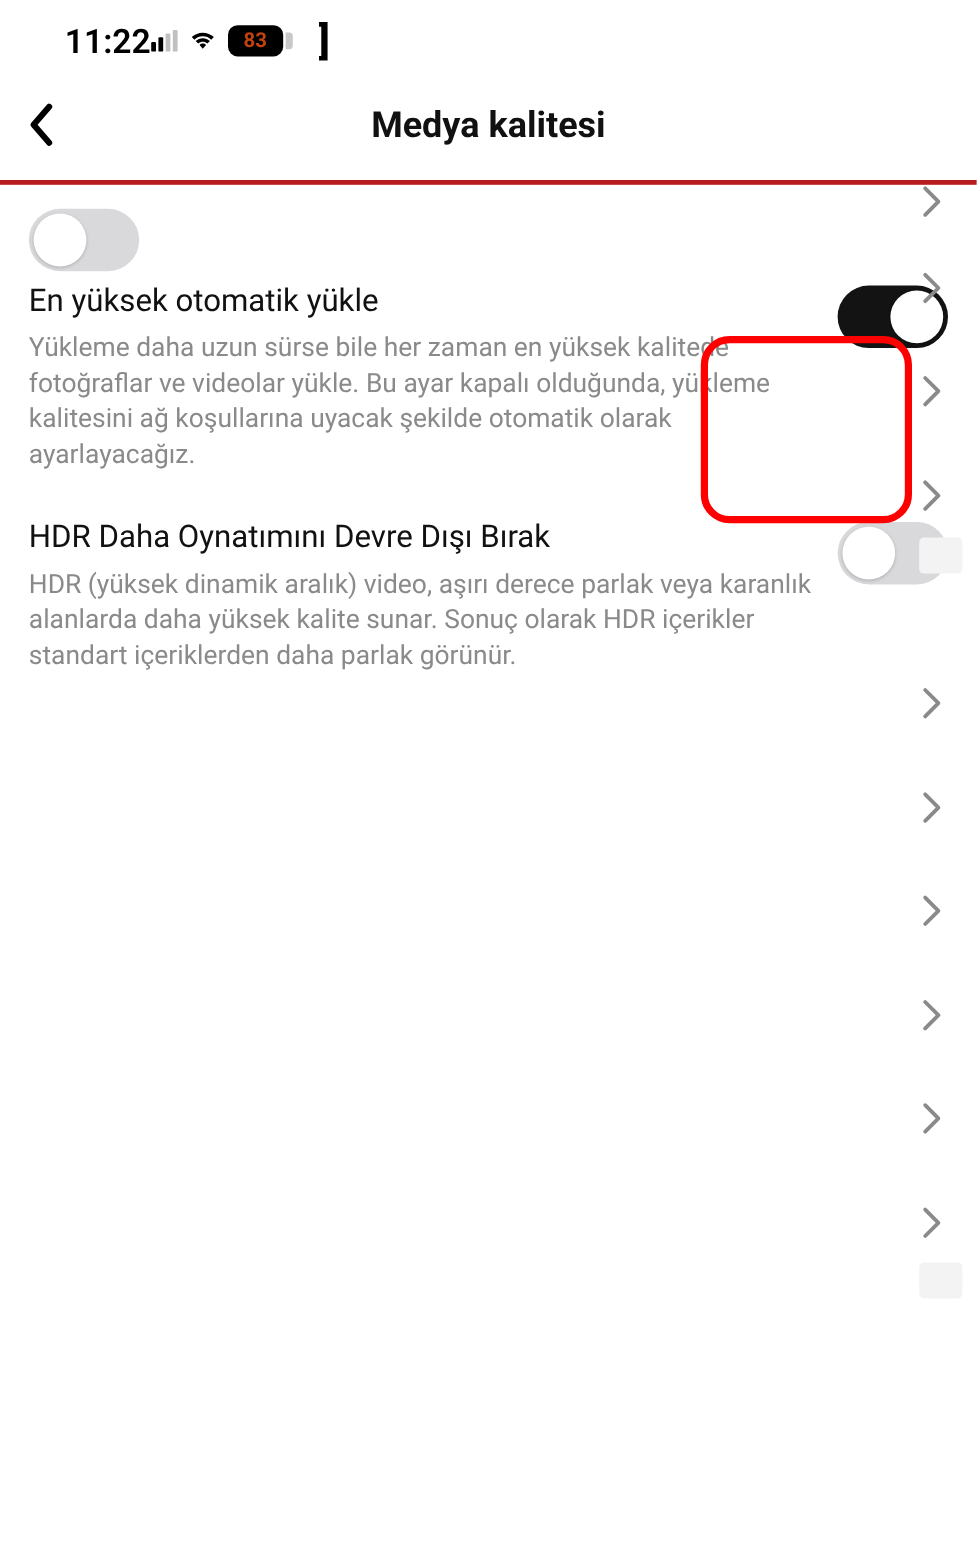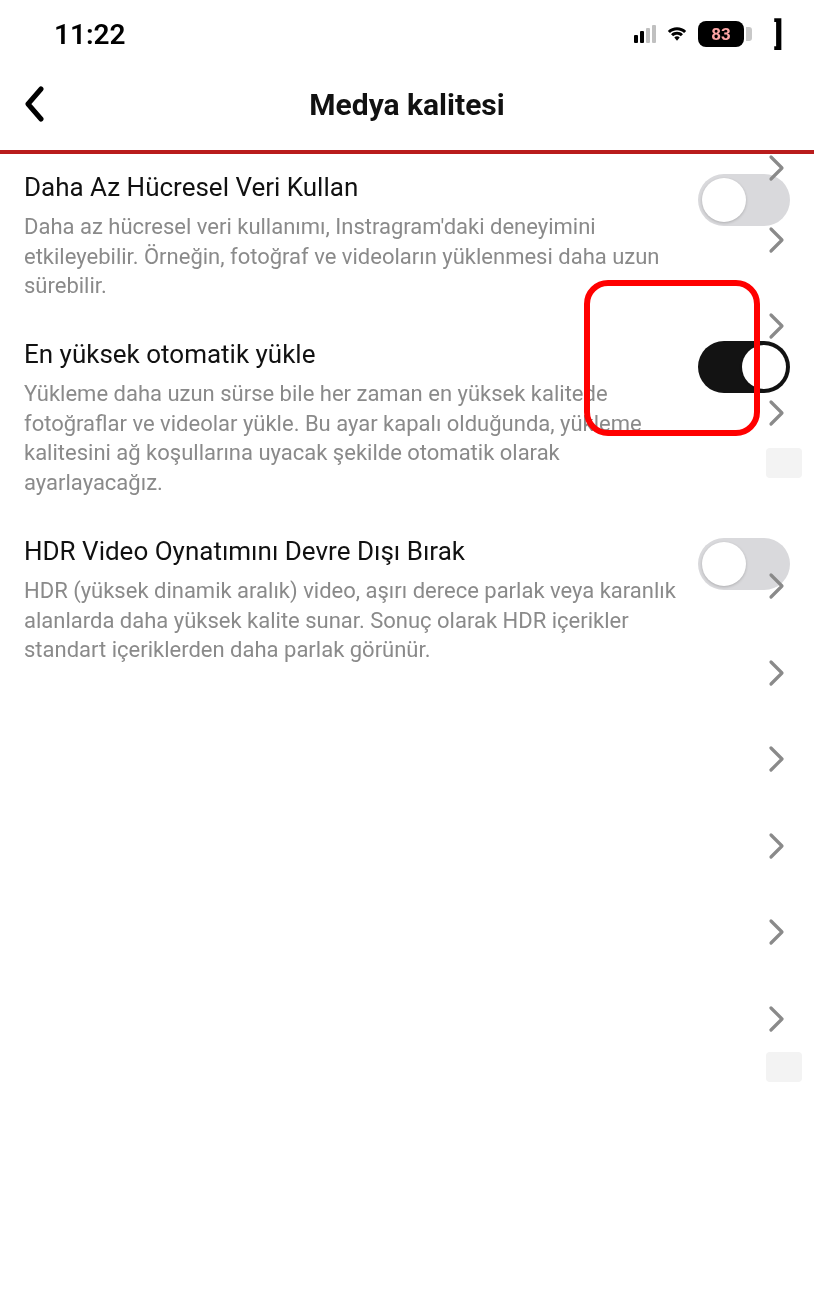--- a/index.html
+++ b/index.html
@@ -10,23 +10,22 @@
     body {
       font-family: -apple-system, BlinkMacSystemFont, 'Segoe UI', Roboto, Helvetica, Arial, sans-serif;
       background: #ffffff;
       width: 814px;
       height: 1301px;
       position: relative;
       overflow: hidden;
     }
     .status-bar {
       display: flex;
-      justify-content: space-between;
-      align-items: center;
-      padding: 14px 31px 8px 54px;
+      align-items: center;
+      padding: 14px 43px 8px 54px;
       height: 62px;
     }
     .status-time {
       font-size: 28px;
       font-weight: 600;
       color: #000;
     }
     .status-icons {
       display: flex;
       align-items: center;
@@ -46,21 +45,21 @@
     .signal-bar.dim { background: #c0c0c0; }
     .sb1 { height: 8px; }
     .sb2 { height: 12px; }
     .sb3 { height: 15px; }
     .sb4 { height: 18px; }
     .wifi-icon svg { width: 26px; height: 20px; }
     .battery {
       display: inline-flex;
       align-items: center;
       background: #000;
-      color: #fca5a5;
+      color: #c2410c;
       font-size: 17px;
       font-weight: 700;
       border-radius: 8px;
       padding: 2px 6px;
       position: relative;
       width: 46px;
       height: 26px;
       justify-content: center;
     }
     .battery-tip {
@@ -210,42 +209,38 @@
     <svg width="22" height="36" viewBox="0 0 22 36">
       <path d="M18 3 L5 18 L18 33" stroke="#000" stroke-width="5" fill="none" stroke-linecap="round" stroke-linejoin="round"></path>
     </svg>
   </div>
   <div class="nav-title">Medya kalitesi</div>
 </div>
 
 <div class="content">
 
   <div class="setting-row">
-    <div class="setting-text">
-      <div class="setting-title">Daha Az Hücresel Veri Kullan</div>
-      <div class="setting-desc">Daha az hücresel veri kullanımı, Instragram'daki deneyimini etkileyebilir. Örneğin, fotoğraf ve videoların yüklenmesi daha uzun sürebilir.</div>
-    </div>
     <div class="toggle off">
       <div class="toggle-knob"></div>
     </div>
   </div>
 
   <div class="setting-row">
     <div class="setting-text">
       <div class="setting-title">En yüksek otomatik yükle</div>
       <div class="setting-desc">Yükleme daha uzun sürse bile her zaman en yüksek kalitede fotoğraflar ve videolar yükle. Bu ayar kapalı olduğunda, yükleme kalitesini ağ koşullarına uyacak şekilde otomatik olarak ayarlayacağız.</div>
     </div>
     <div class="toggle on">
       <div class="toggle-knob"></div>
     </div>
   </div>
 
   <div class="setting-row">
     <div class="setting-text">
-      <div class="setting-title">HDR Video Oynatımını Devre Dışı Bırak</div>
+      <div class="setting-title">HDR Daha Oynatımını Devre Dışı Bırak</div>
       <div class="setting-desc">HDR (yüksek dinamik aralık) video, aşırı derece parlak veya karanlık alanlarda daha yüksek kalite sunar. Sonuç olarak HDR içerikler standart içeriklerden daha parlak görünür.</div>
     </div>
     <div class="toggle off">
       <div class="toggle-knob"></div>
     </div>
   </div>
 
 </div>
 
 <div class="chev" style="top:150px;right:28px;">

